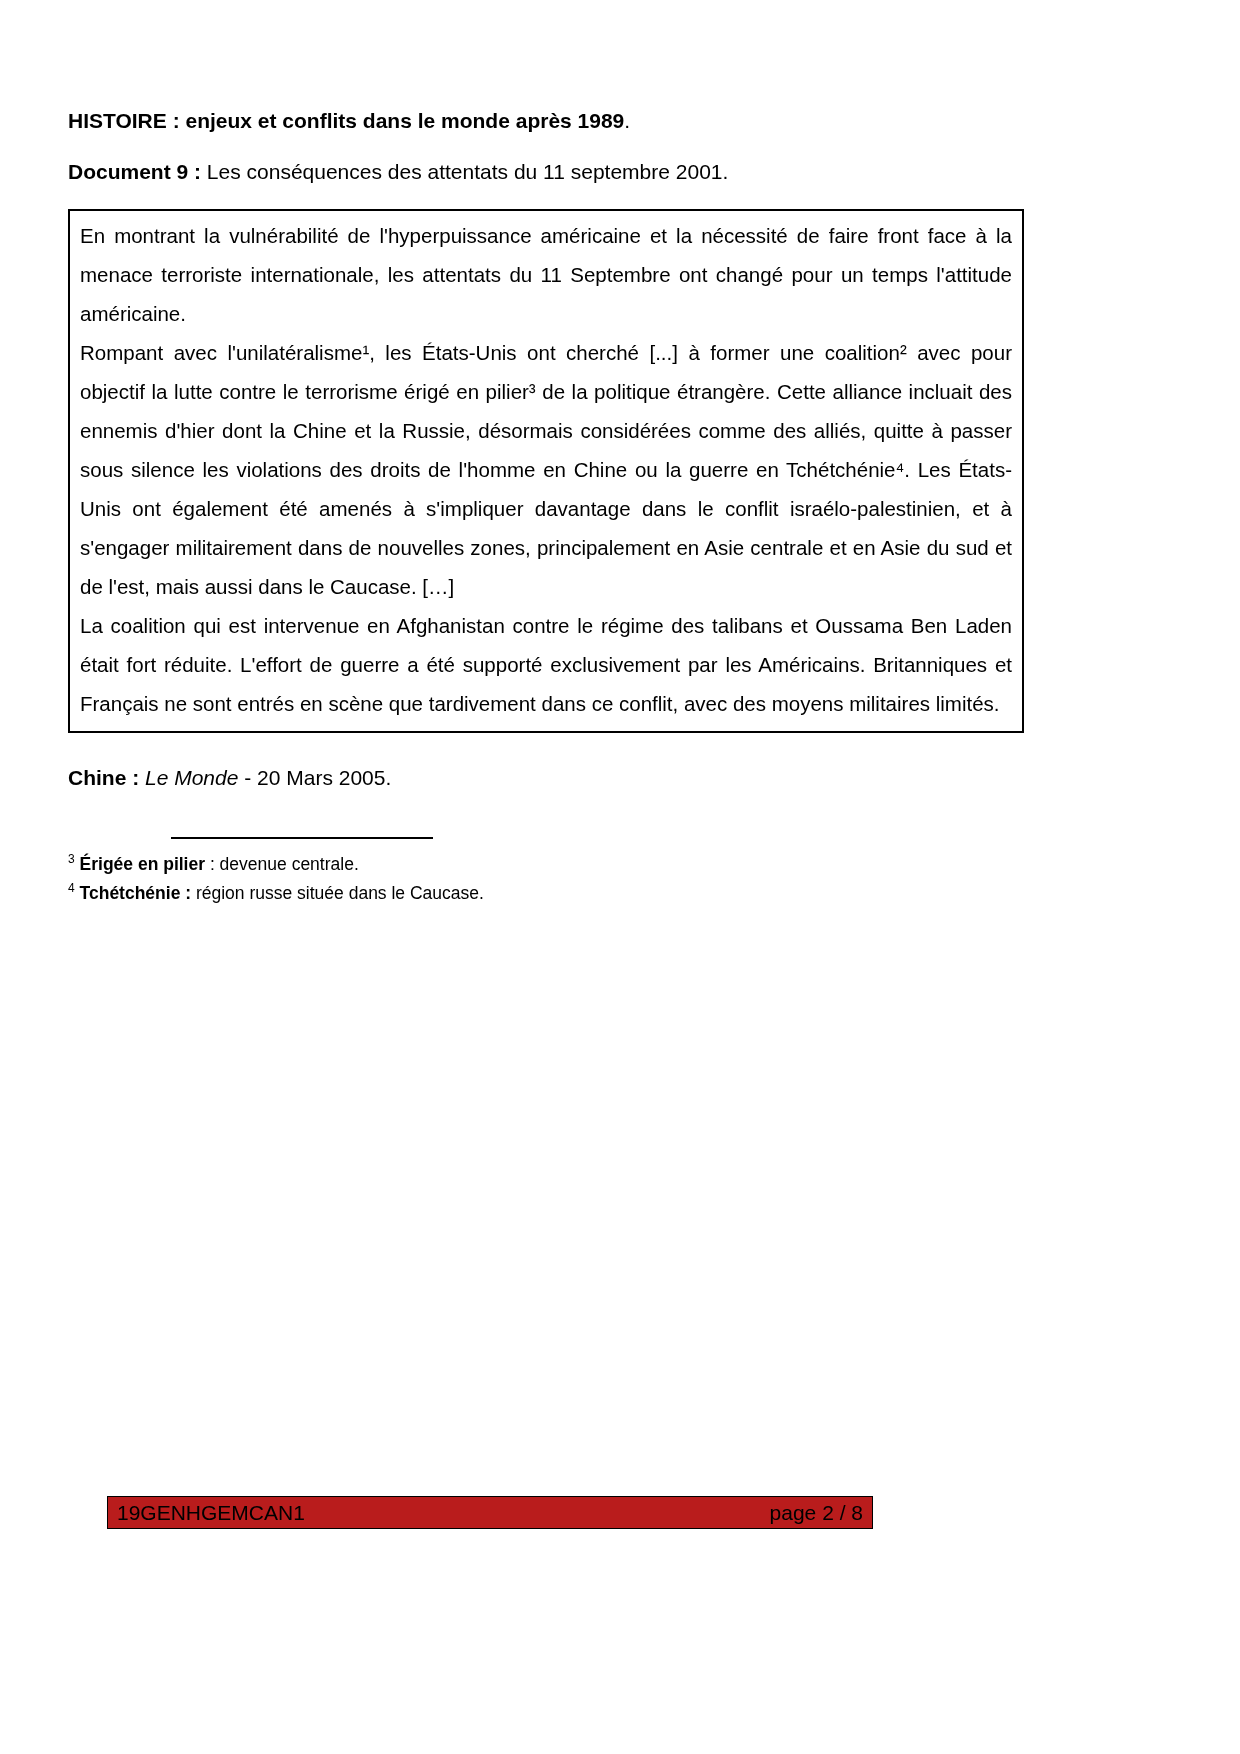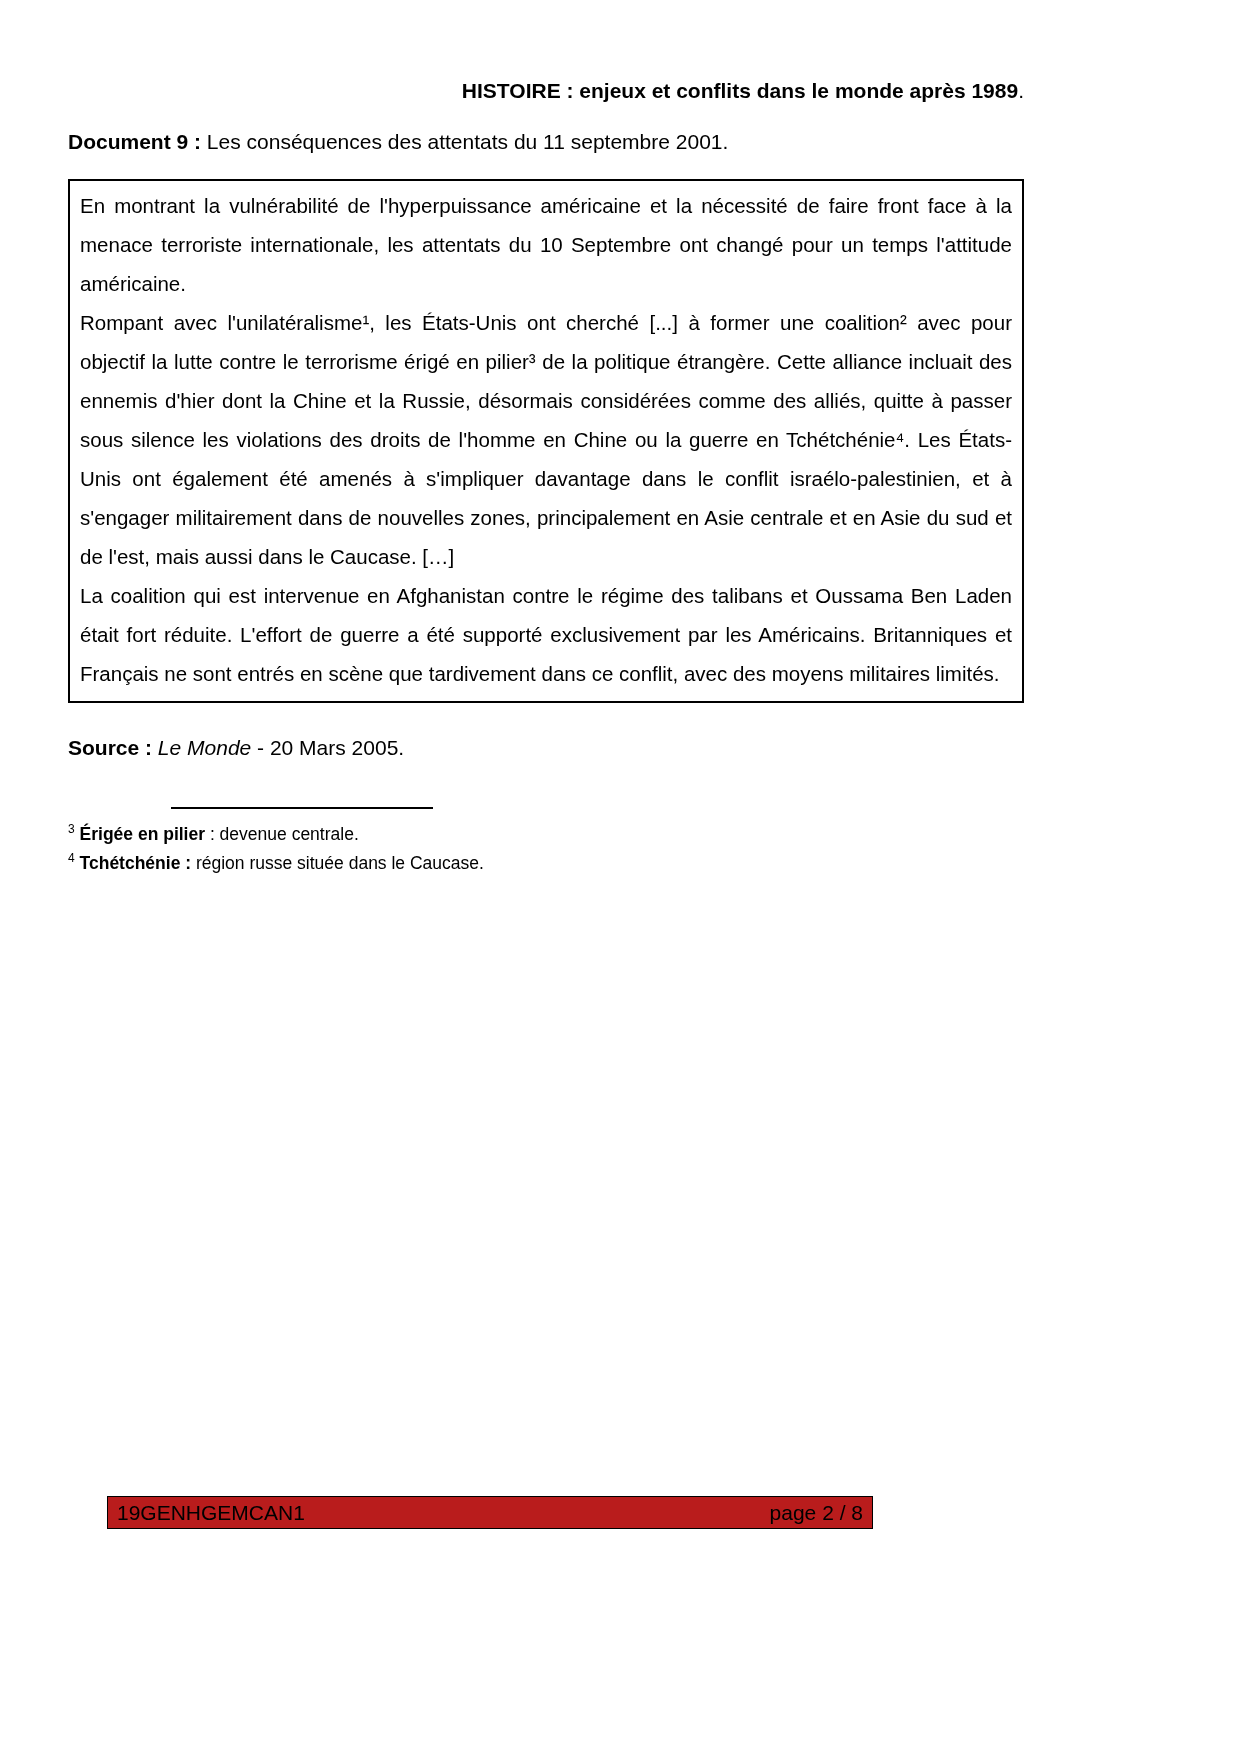--- a/index.html
+++ b/index.html
@@ -21,23 +21,22 @@
 
   .exercise-title {
     font-size: 21.5px;
     font-weight: 400;
     text-decoration: underline;
     text-underline-offset: 3px;
     white-space: nowrap;
     letter-spacing: 0.1px;
   }
   .theme-line {
-    margin-top: 15px;
+    margin-top: 45px;
     font-size: 21px;
-    text-align: right;
   }
   .theme-line .b { font-weight: bold; }
   .doc-line {
     margin-top: 27px;
     font-size: 21px;
   }
   .b { font-weight: bold; }
   .i { font-style: italic; }
 
   .textbox {
@@ -95,26 +94,26 @@
 
 <div class="page">
   <div class="content">
 
 
     <p class="theme-line"><span class="b">HISTOIRE : enjeux et conflits dans le monde après 1989</span><span>.</span></p>
 
     <p class="doc-line"><span class="b">Document 9 :</span><span> Les conséquences des attentats du 11 septembre 2001.</span></p>
 
     <div class="textbox">
-      <p>En montrant la vulnérabilité de l'hyperpuissance américaine et la nécessité de faire front face à la menace terroriste internationale, les attentats du 10 Septembre ont changé pour un temps l'attitude américaine.</p>
+      <p>En montrant la vulnérabilité de l'hyperpuissance américaine et la nécessité de faire front face à la menace terroriste internationale, les attentats du 11 Septembre ont changé pour un temps l'attitude américaine.</p>
       <p>Rompant avec l'unilatéralisme¹, les États-Unis ont cherché [...] à former une coalition² avec pour objectif la lutte contre le terrorisme érigé en pilier³ de la politique étrangère. Cette alliance incluait des ennemis d'hier dont la Chine et la Russie, désormais considérées comme des alliés, quitte à passer sous silence les violations des droits de l'homme en Chine ou la guerre en Tchétchénie⁴. Les États-Unis ont également été amenés à s'impliquer davantage dans le conflit israélo-palestinien, et à s'engager militairement dans de nouvelles zones, principalement en Asie centrale et en Asie du sud et de l'est, mais aussi dans le Caucase. […]</p>
       <p>La coalition qui est intervenue en Afghanistan contre le régime des talibans et Oussama Ben Laden était fort réduite. L'effort de guerre a été supporté exclusivement par les Américains. Britanniques et Français ne sont entrés en scène que tardivement dans ce conflit, avec des moyens militaires limités.</p>
     </div>
 
-    <p class="source-line"><span class="b">Source : </span><span class="i">Le Monde</span><span> - 20 Mars 2005.</span></p>
+    <p class="source-line"><span class="b">Chine : </span><span class="i">Le Monde</span><span> - 20 Mars 2005.</span></p>
 
     <hr class="footnote-rule">
 
     <div class="footnotes">
 
 
       <p><sup class="fn-num">3</sup> <span class="b">Érigée en pilier</span><span> : devenue centrale.</span></p>
 
       <p><sup class="fn-num">4</sup> <span class="b">Tchétchénie :</span><span> région russe située dans le Caucase.</span></p>
     </div>

